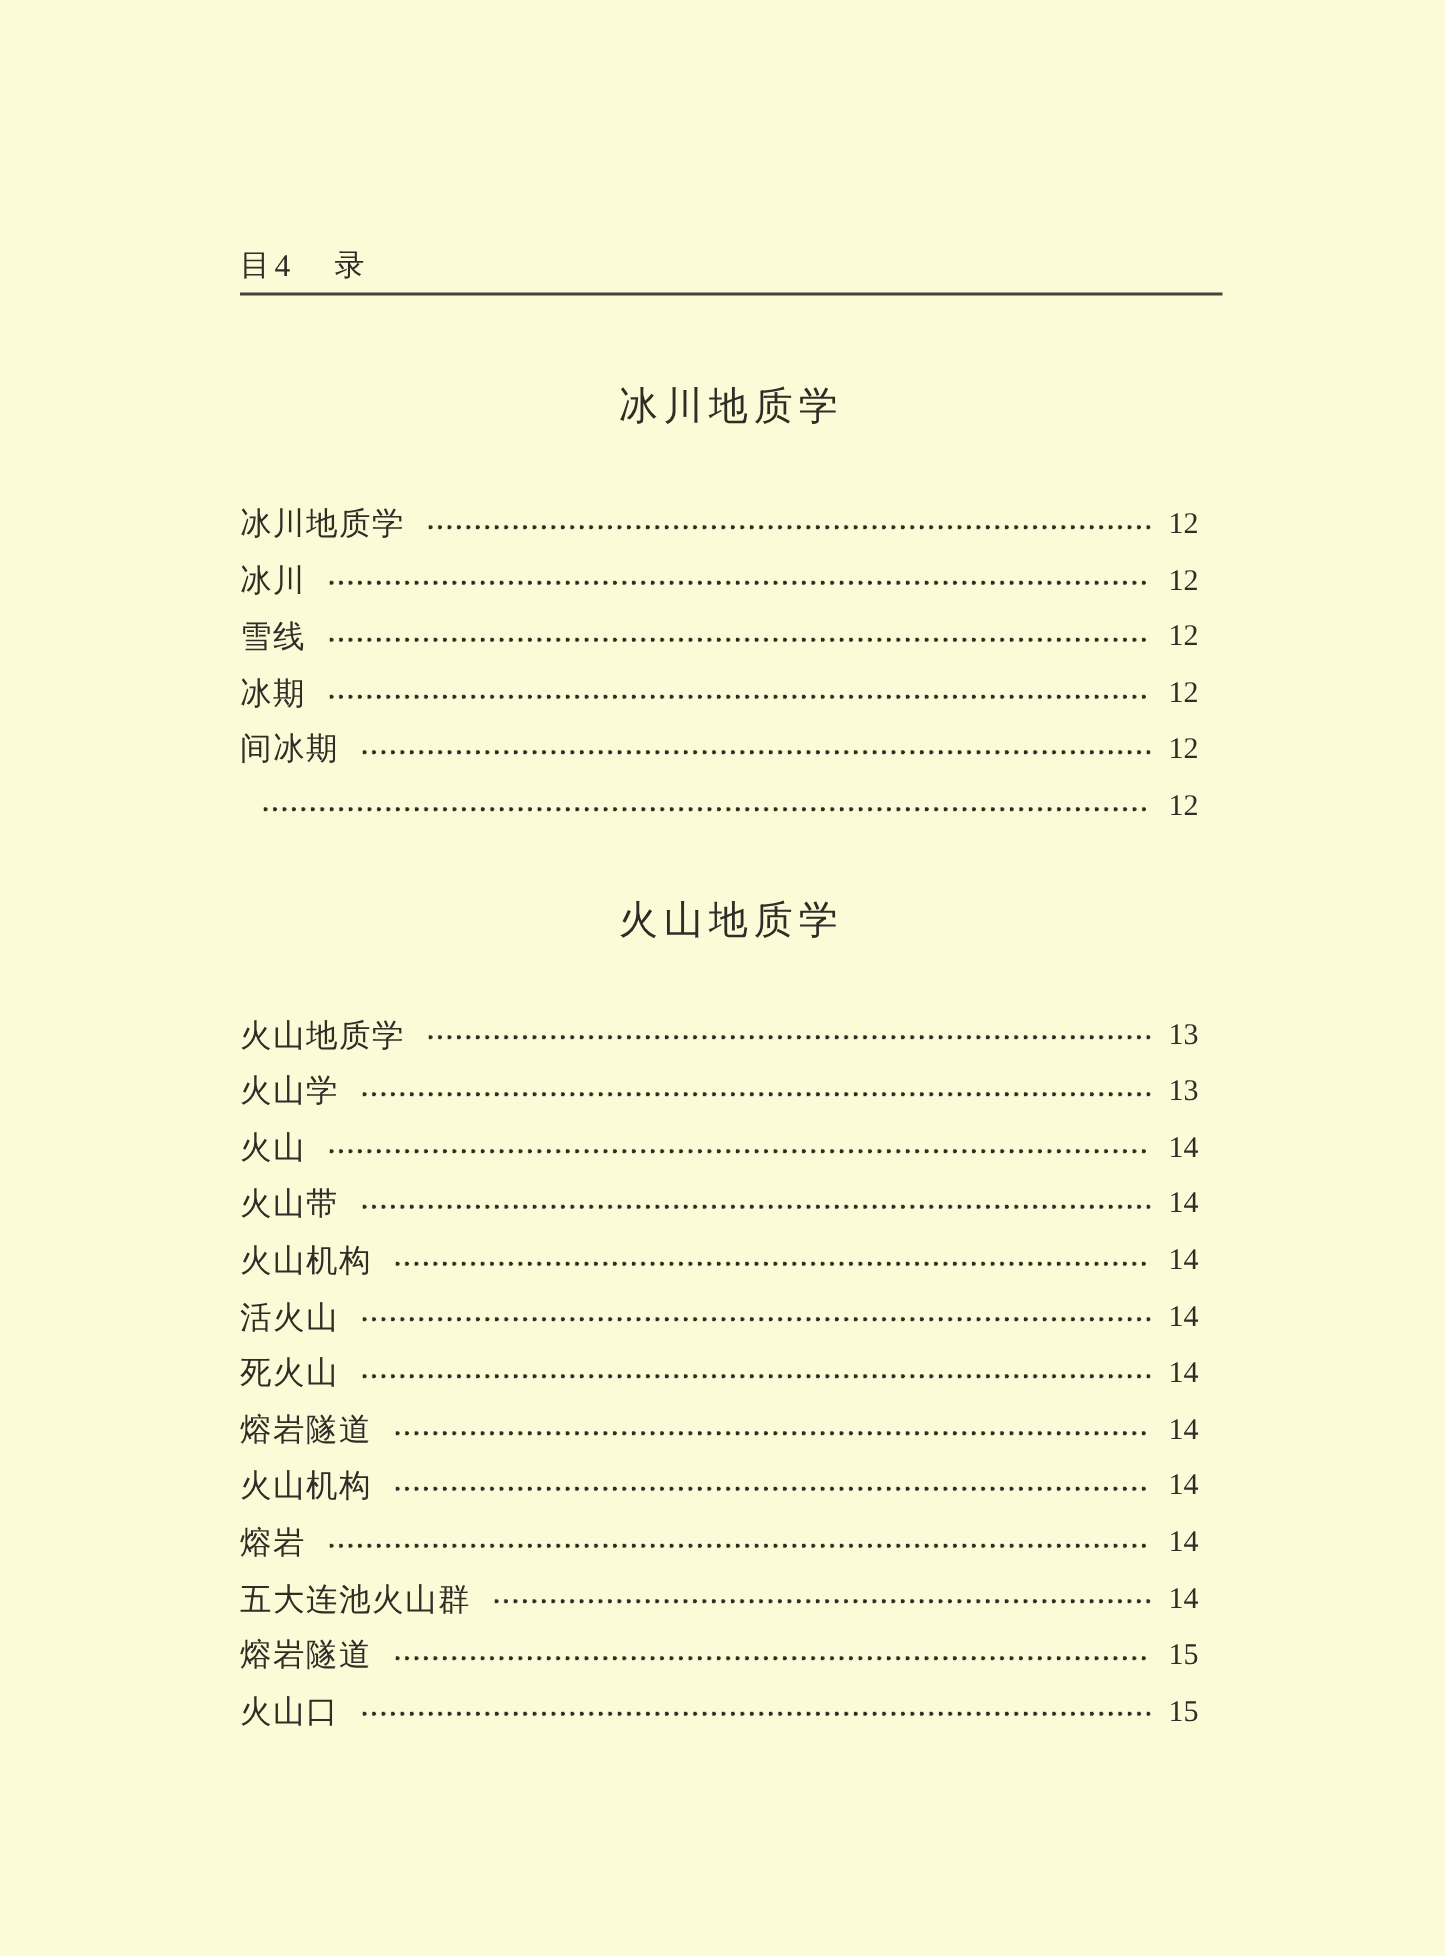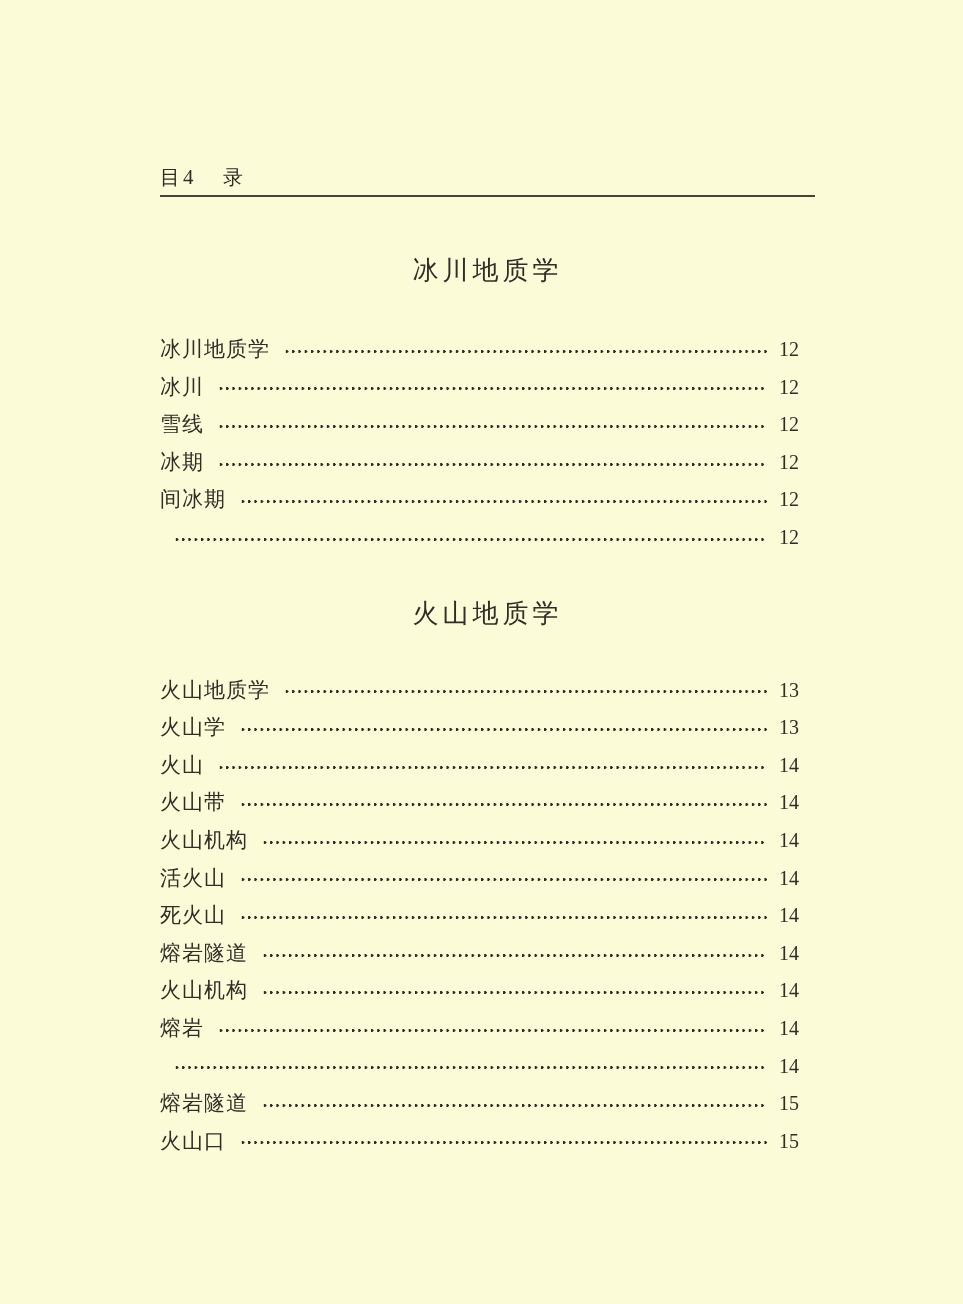--- a/index.html
+++ b/index.html
@@ -183,20 +183,21 @@
         <span class="toc-entry-title">火山机构</span>
         <span class="dot-leader"></span>
         <span class="toc-entry-page">14</span>
       </div>
       <div class="toc-row">
         <span class="toc-entry-title">熔岩</span>
         <span class="dot-leader"></span>
         <span class="toc-entry-page">14</span>
       </div>
       <div class="toc-row">
+        <span class="toc-entry-title">五大连池火山群</span>
         <span class="dot-leader"></span>
         <span class="toc-entry-page">14</span>
       </div>
       <div class="toc-row">
         <span class="toc-entry-title">熔岩隧道</span>
         <span class="dot-leader"></span>
         <span class="toc-entry-page">15</span>
       </div>
       <div class="toc-row">
         <span class="toc-entry-title">火山口</span>

